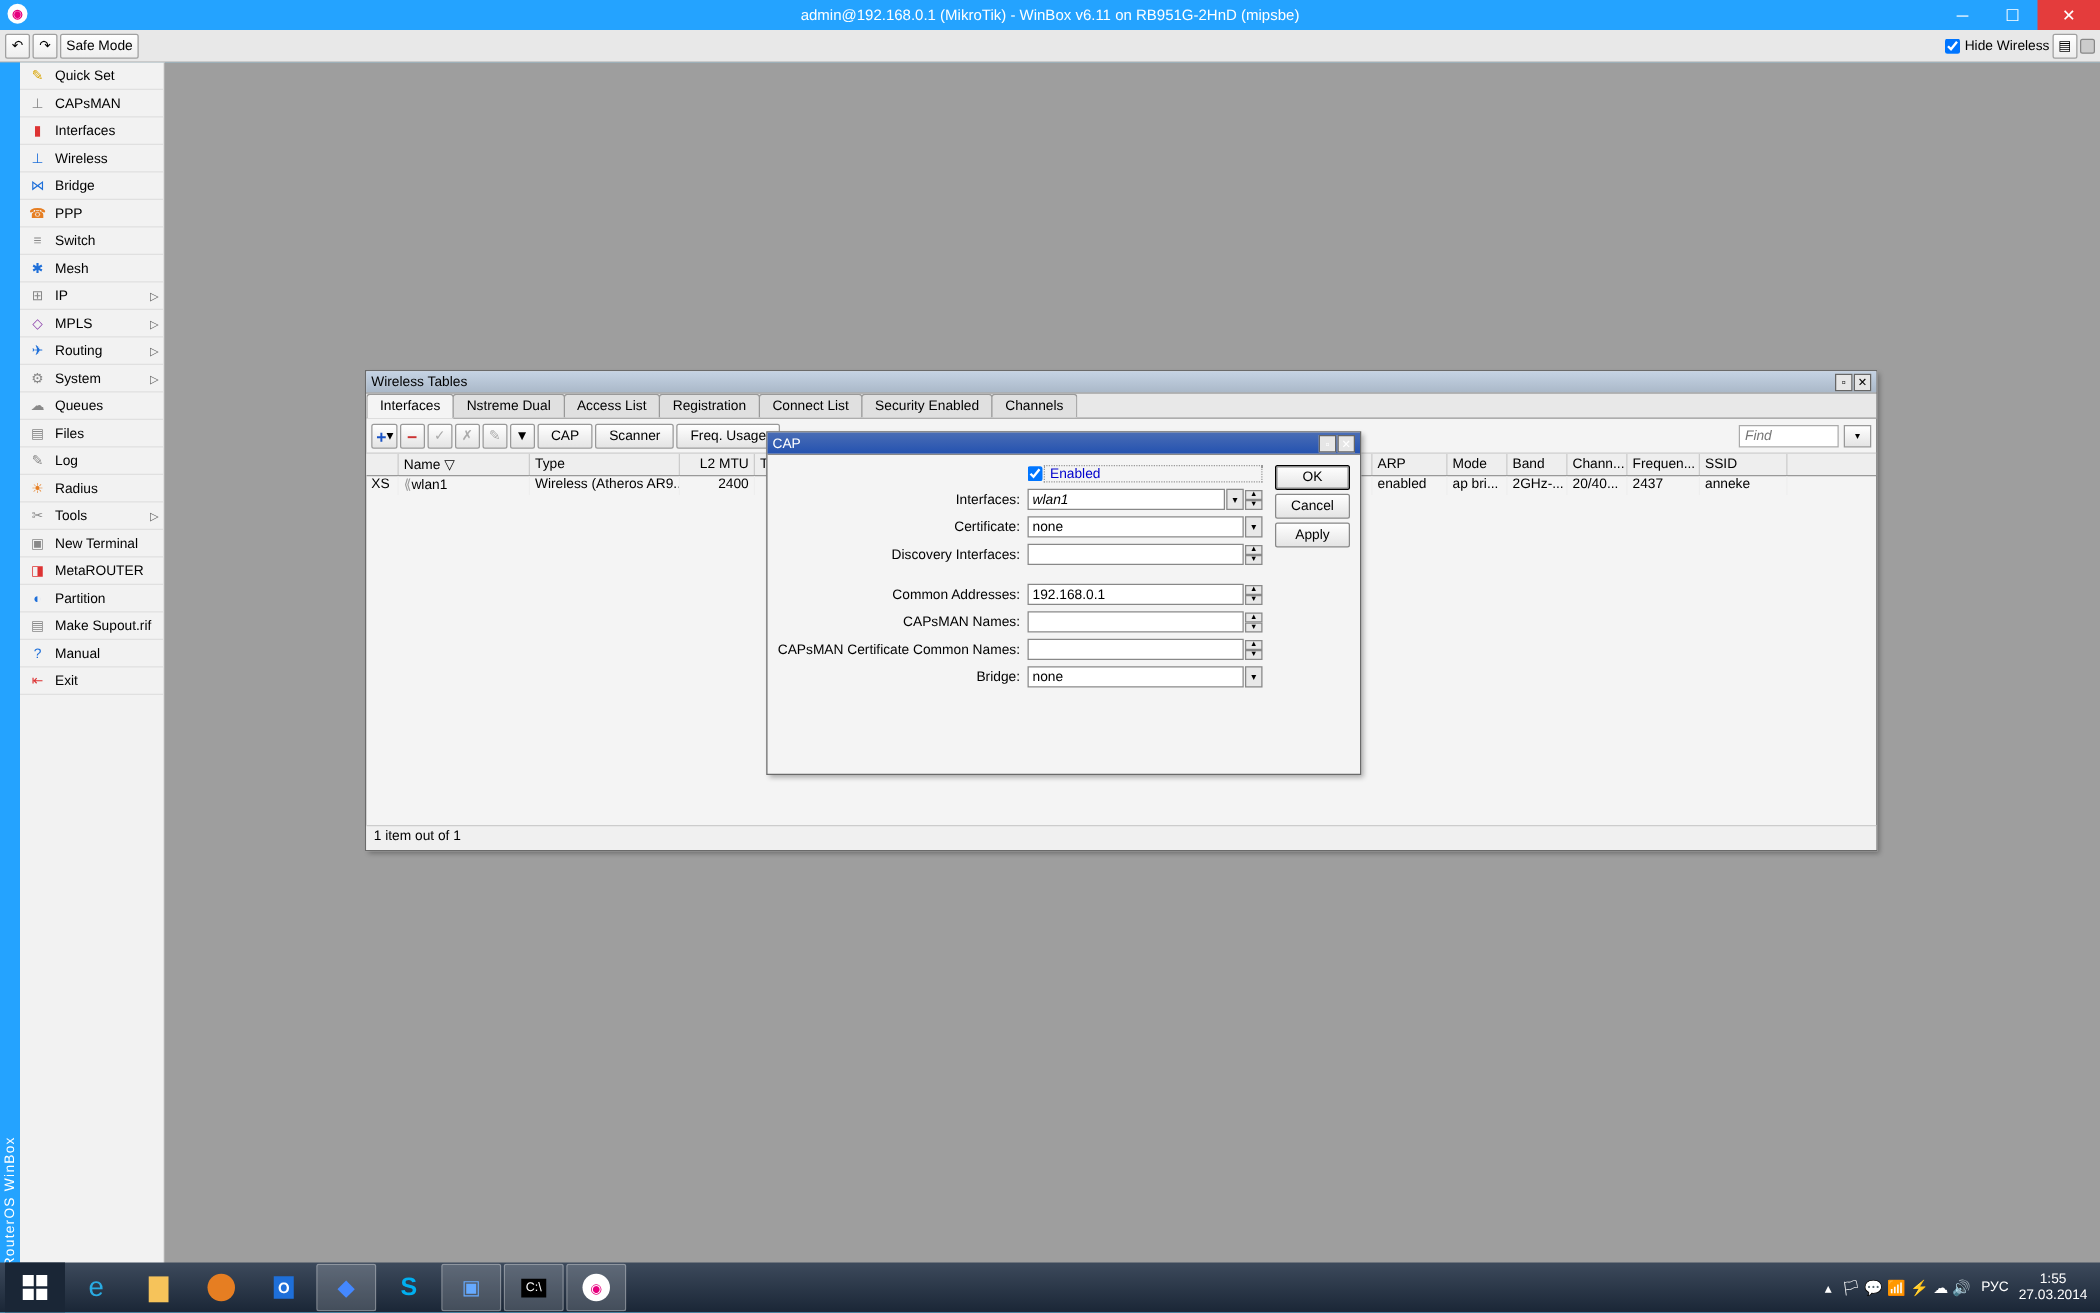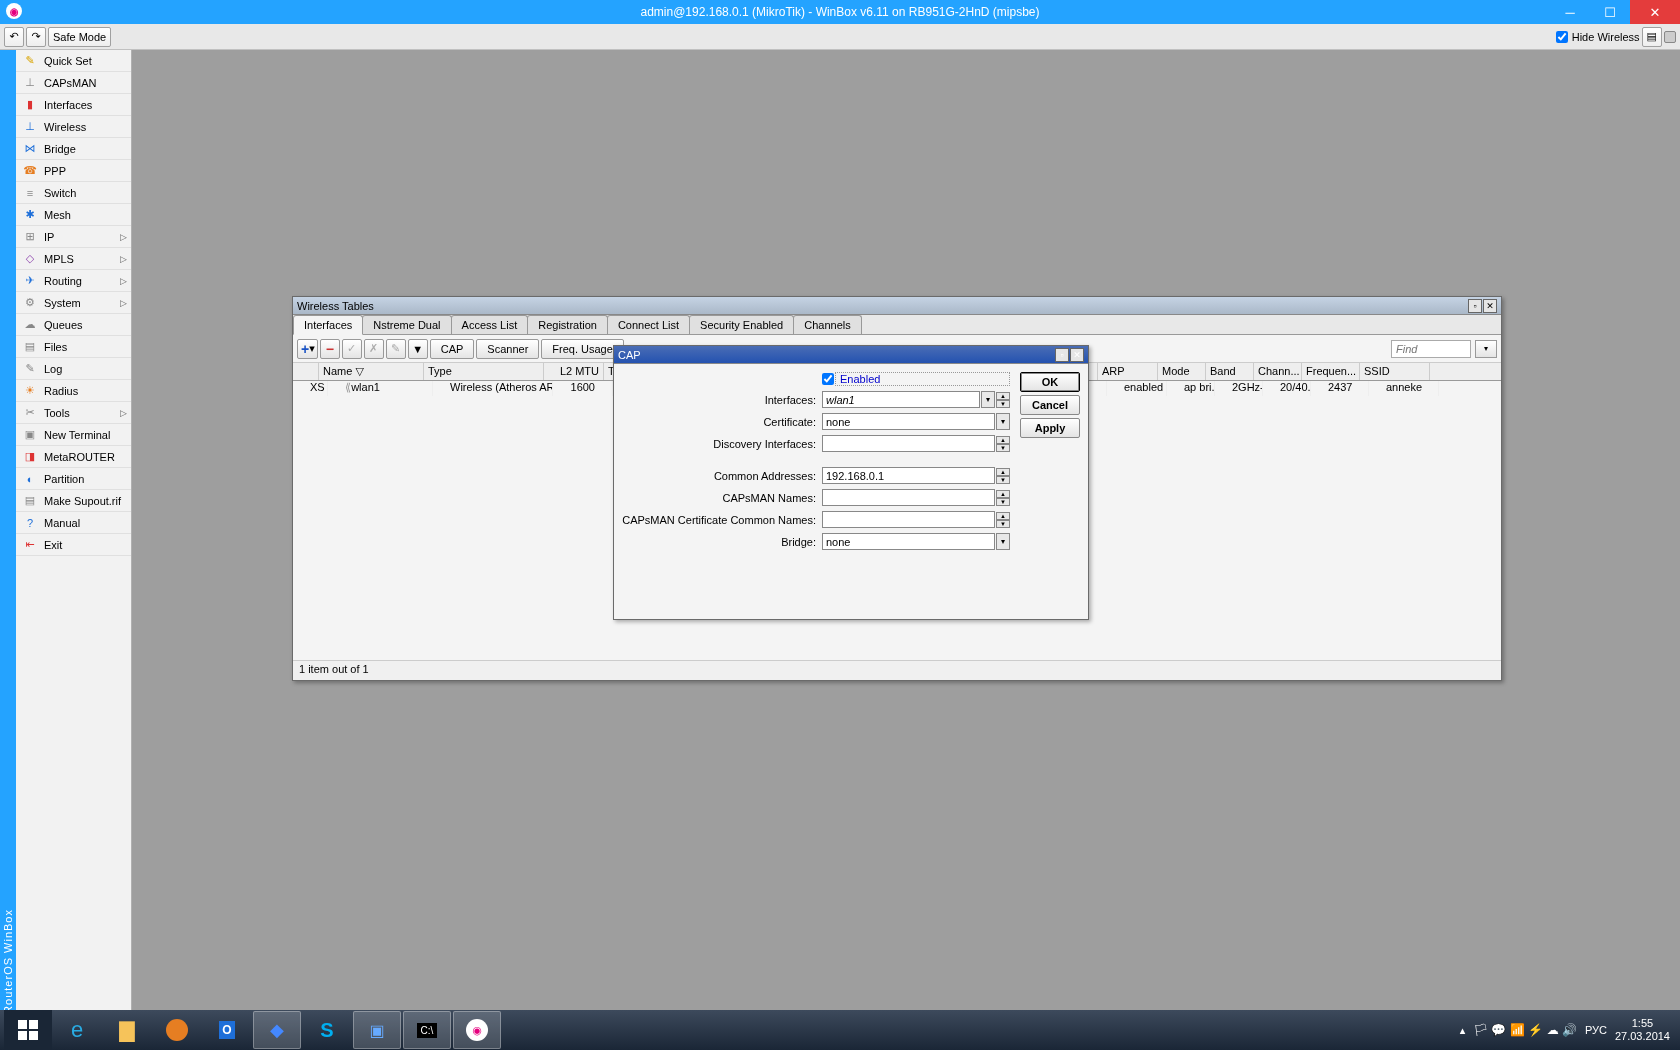--- a/index.html
+++ b/index.html
@@ -52,38 +52,38 @@
 .sbtn { height:20px; min-width:20px; border:1px solid #999; background:linear-gradient(#fff,#e4e4e4); display:flex; align-items:center; justify-content:center; padding:0 3px; border-radius:2px; font-size:11px;}
 .sbtn.wide { padding:0 10px; }
 .sbtn.dd { padding-right:2px;}
 .findbox { margin-left:auto; width:80px; height:18px; border:1px solid #aaa; background:#fff; font-style:italic; color:#999; padding:0 4px; font-size:11px;}
 .dropcol { width:22px; height:18px; border:1px solid #999; background:linear-gradient(#fff,#e4e4e4); margin-left:2px; display:flex; align-items:center; justify-content:center; font-size:8px;}
 
 .grid { position:relative; overflow:hidden;}
 .gridhdr { display:flex; background:#eee; border-bottom:1px solid #999; height:18px;}
 .col { border-right:1px solid #ccc; padding:2px 4px; font-size:11px; color:#000; white-space:nowrap; overflow:hidden;}
 .gridrow { display:flex; height:15px; color:#9a9a9a; font-size:11px;}
-.gridrow .col { border-right:1px solid #eee; padding:0px 17px;}
+.gridrow .col { border-right:1px solid #eee; padding:0px 4px;}
 
 .statusbar { position:absolute; bottom:0; left:0; right:0; height:20px; border-top:1px solid #ccc; background:#f0f0f0; padding:2px 6px; font-size:11px;}
 
 
 .win-cap { left: 481px; top: 295px; width: 476px; height: 275px; z-index: 10; }
 .win-cap .hdr { background: linear-gradient(#4a6db5, #2452b0); color:#fff; }
 .form { padding:8px; position:relative; height:calc(100% - 18px);}
 .form-row { display:flex; align-items:center; margin-bottom:5px; }
 .form-row .lbl { width:200px; text-align:right; padding-right:6px; font-size:11px;}
 .form-row .field { flex:1; display:flex; align-items:center; gap:1px;}
 .form-row input[type=text] { flex:1; height:17px; border:1px solid #888; background:#fff; padding:0 3px; font-size:11px; font-style:italic;}
 .form-row .noitalic { font-style:normal !important;}
 .spin { width:14px; display:flex; flex-direction:column; }
 .spin button { height:8px; font-size:6px; border:1px solid #888; background:#e8e8e8; line-height:4px; padding:0;}
 .dd-btn { width:14px; height:17px; border:1px solid #888; background:#e8e8e8; font-size:8px; display:flex; align-items:center; justify-content:center;}
 .dlg-btns { position:absolute; top:8px; right:8px; width:60px; display:flex; flex-direction:column; gap:3px;}
-.dlg-btn { height:20px; border:1px solid #888; background:linear-gradient(#fff,#e4e4e4); display:flex; align-items:center; justify-content:center; font-size:11px; border-radius:2px;font-weight:bold;}
+.dlg-btn { height:20px; border:1px solid #888; background:linear-gradient(#fff,#e4e4e4); display:flex; align-items:center; justify-content:center; font-size:11px; border-radius:2px;}
 .dlg-btn.ok { border:1px solid #000; box-shadow:0 0 0 1px #888 inset;}
 .form-main { width: calc(100% - 70px);}
 .enabled-box { border:1px dotted #999; padding:0 4px; color:#0000cc; font-size:11px;}
 
 
 .taskbar { position:absolute; bottom:0; left:0; right:0; height:40px; background:linear-gradient(#3d4a5c,#1a2636); display:flex; align-items:center; padding:0 4px;}
 .startbtn { width:48px; height:40px; background:#1a2636; display:flex; align-items:center; justify-content:center; color:#fff;}
 .startbtn svg { width:20px; height:20px;}
 .tbitem { width:48px; height:38px; display:flex; align-items:center; justify-content:center; margin:0 1px; border-radius:2px;}
 .tbitem.active { background:rgba(255,255,255,0.18); box-shadow: inset 0 0 0 1px rgba(255,255,255,0.3);}
@@ -275,21 +275,21 @@
             <div class="col c6">Mode</div>
             <div class="col c7">Band</div>
             <div class="col c8">Chann...</div>
             <div class="col c9">Frequen...</div>
             <div class="col c10">SSID</div>
           </div>
         <div class="gridrow">
           <div class="col c0">XS</div>
           <div class="col c1"><span style="color:#9a9a9a">⟪</span><span>wlan1</span></div>
           <div class="col c2">Wireless (Atheros AR9...</div>
-          <div class="col c3">1600</div>
+          <div class="col c3">2400</div>
           <div class="col c4"></div>
           <div class="col c5">enabled</div>
           <div class="col c6">ap bri...</div>
           <div class="col c7">2GHz-...</div>
           <div class="col c8">20/40...</div>
           <div class="col c9">2437</div>
           <div class="col c10">anneke</div>
         </div>
       </div>
       <div class="statusbar">1 item out of 1</div>

